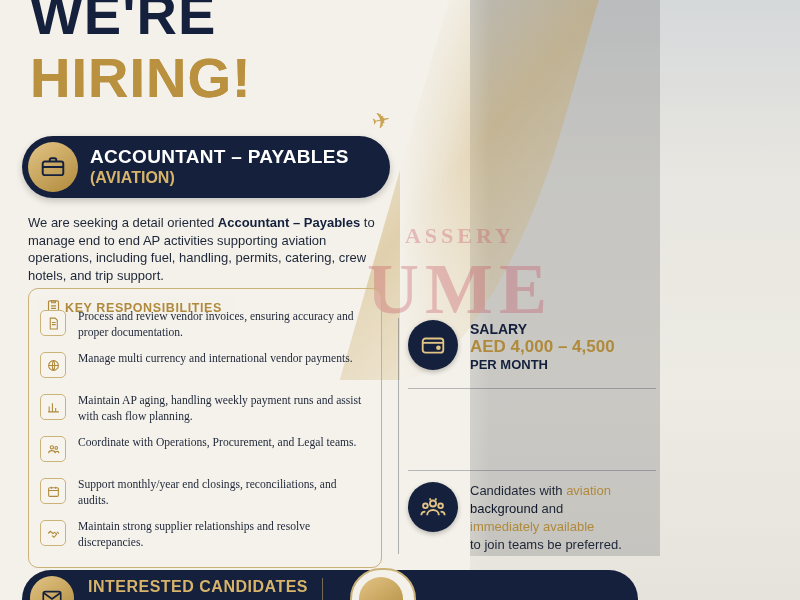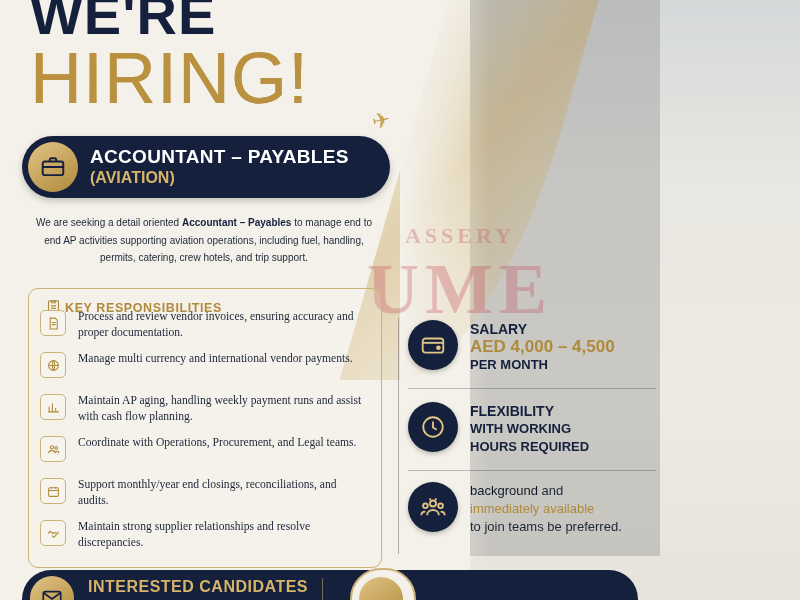--- a/index.html
+++ b/index.html
@@ -96,22 +96,22 @@
     top: -14px;
     color: #14203c;
   }
   .headline .l1 {
     font-size: 56px;
     font-weight: bold;
     letter-spacing: 1px;
     line-height: 58px;
   }
   .headline .l2 {
-    font-size: 72px;
-    font-weight: normal;
+    font-size: 56px;
+    font-weight: bold;
     letter-spacing: 1px;
     line-height: 68px;
     background: linear-gradient(180deg,#e7d09a 0%, #c39a4e 45%, #8d6a28 100%);
     -webkit-background-clip: text;
     background-clip: text;
     color: #b9913f;
   }
   .plane-icon {
     position: absolute;
     left: 372px;
@@ -156,24 +156,23 @@
     font-size: 16px;
     font-weight: bold;
   }
 
   
   .intro {
     position: absolute;
     left: 28px;
     top: 214px;
     width: 352px;
-    font-size: 10px;
+    font-size: 13px;
     line-height: 17.5px;
     color: #1d2637;
-    text-align: center;
   }
   .intro b { font-weight: bold; color:#14203c; }
 
   
   .kr-box {
     position: absolute;
     left: 28px;
     top: 288px;
     width: 352px;
     height: 278px;
@@ -440,48 +439,36 @@
     </div>
     <div class="body">
       <div class="ln">SALARY</div>
       <div class="ln gold">AED 4,000 – 4,500</div>
       <div class="ln small">PER MONTH</div>
     </div>
   </div>
 
   <div class="hdiv" style="top:388px;"></div>
 
-  <div class="info-item" style="top:402px;">
-    <div class="circ">
-      <svg width="26" height="26" viewBox="0 0 24 24" fill="none" stroke="#e2c485" stroke-width="1.7">
-        <circle cx="12" cy="12" r="9"></circle>
-          <path d="M12 7v5.5l3.5 2"></path>
-      </svg>
-    </div>
-    <div class="body">
-      <div class="ln">FLEXIBILITY</div>
-      <div class="ln small">WITH WORKING</div>
-      <div class="ln small">HOURS REQUIRED</div>
-    </div>
-  </div>
 
   <div class="hdiv" style="top:470px;"></div>
 
   <div class="info-item" style="top:482px;">
     <div class="circ">
       <svg width="28" height="28" viewBox="0 0 24 24" fill="none" stroke="#e2c485" stroke-width="1.6">
         <circle cx="12" cy="9" r="2.6"></circle>
         <circle cx="5.5" cy="11" r="2"></circle>
           <circle cx="18.5" cy="11" r="2"></circle>
         <path d="M7 19c0-2.6 2.2-4.4 5-4.4s5 1.8 5 4.4"></path>
         <path d="M2 19c0-1.8 1.4-3 3.5-3M22 19c0-1.8-1.4-3-3.5-3"></path>
         <path d="M9.2 4.6l.7 1.4M14.8 4.6l-.7 1.4"></path>
       </svg>
     </div>
     <div class="body">
+      <div class="ln reg"><span>Candidates with </span><span style="color:#b08a3c">aviation</span></div>
       <div class="ln reg"><span style="color:#0f172a">background</span><span> and</span></div>
       <div class="ln reg"><span style="color:#b08a3c">immediately available</span></div>
       <div class="ln reg">to join teams be preferred.</div>
     </div>
   </div>
 
   <div class="bottombar">
     <div class="badge2">
       <svg width="22" height="22" viewBox="0 0 24 24" fill="none" stroke="#14203c" stroke-width="1.8">
         <rect x="2.5" y="5" width="19" height="14" rx="2"></rect>

